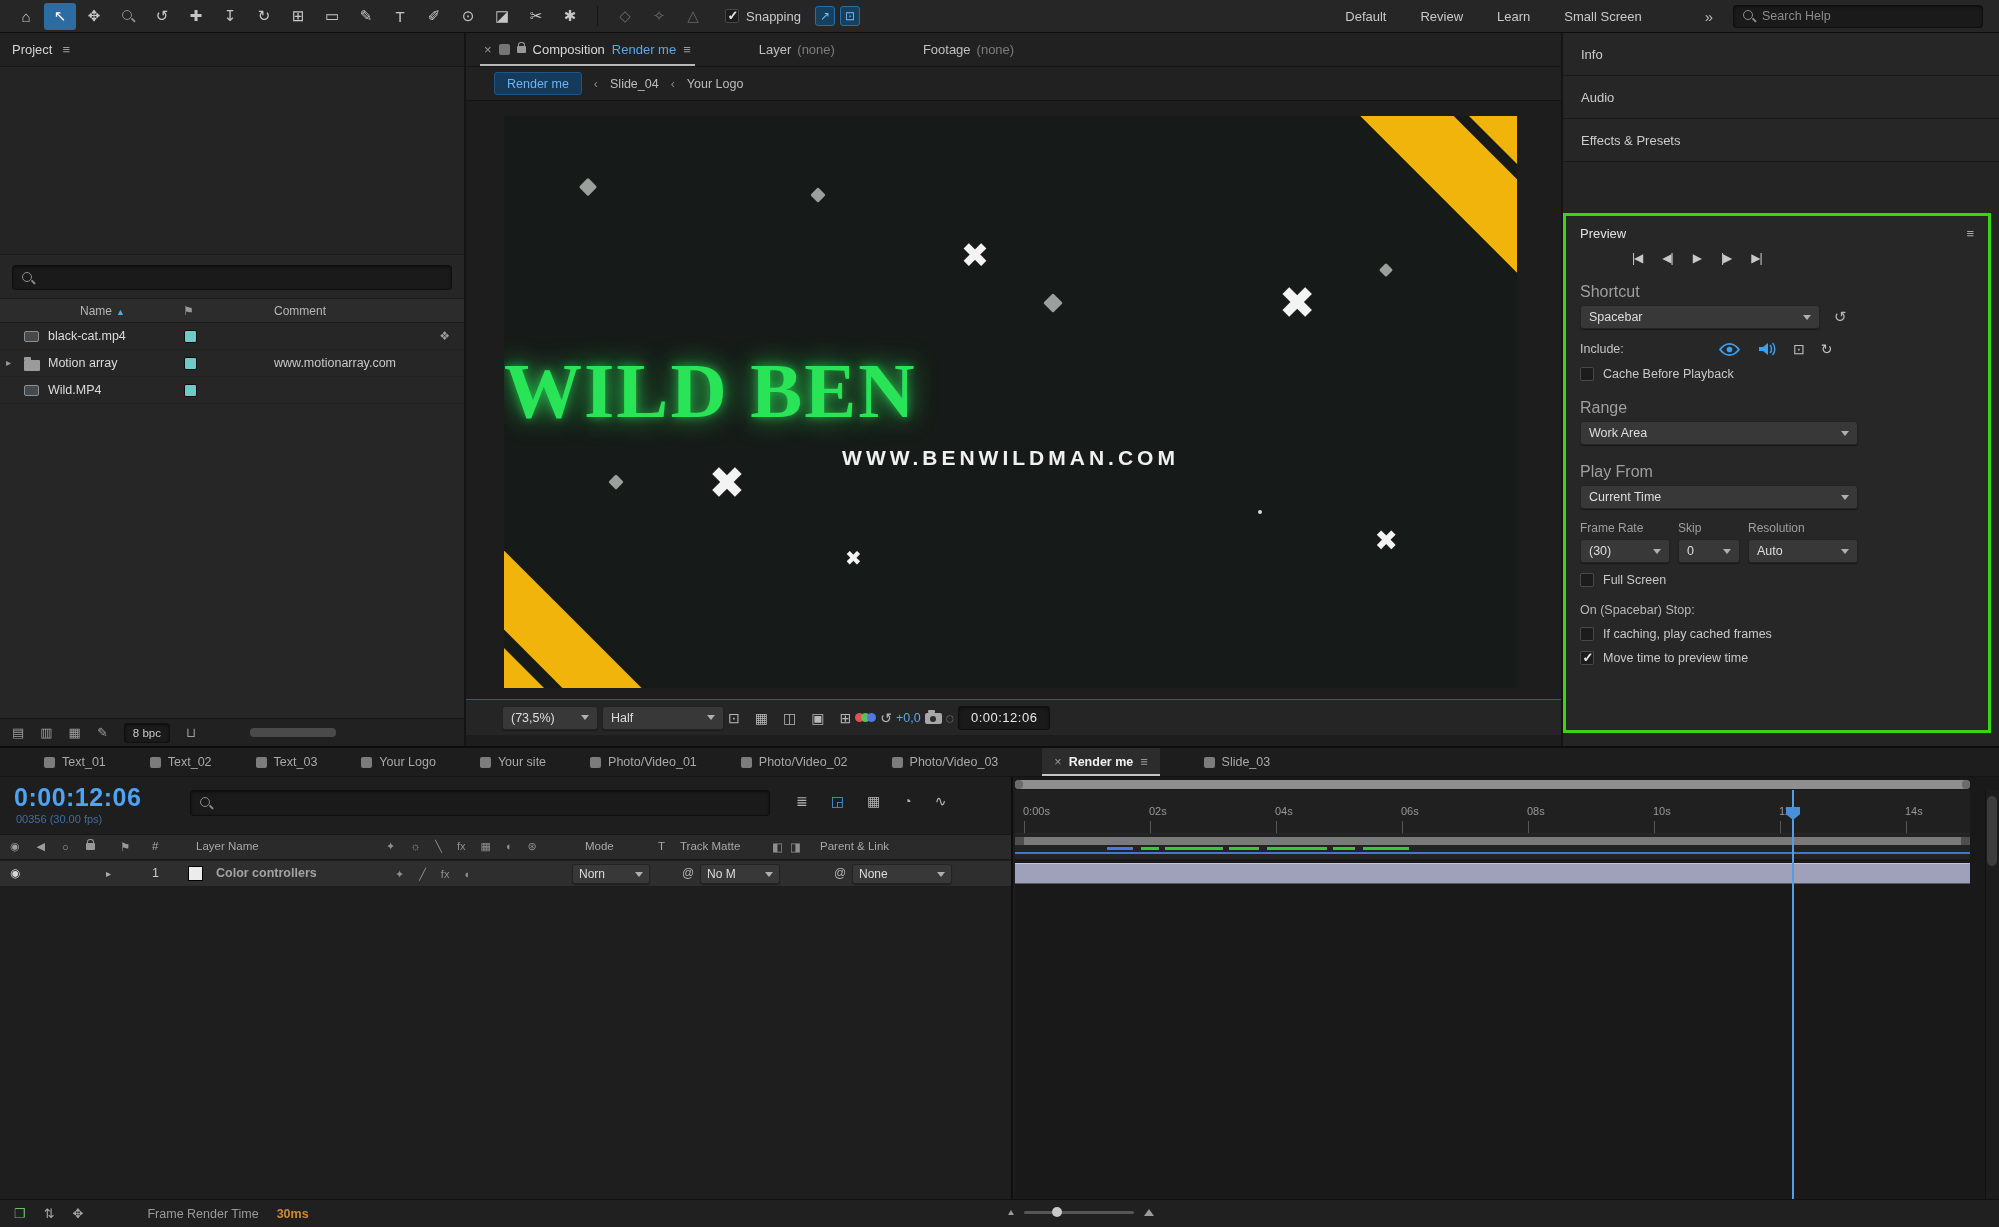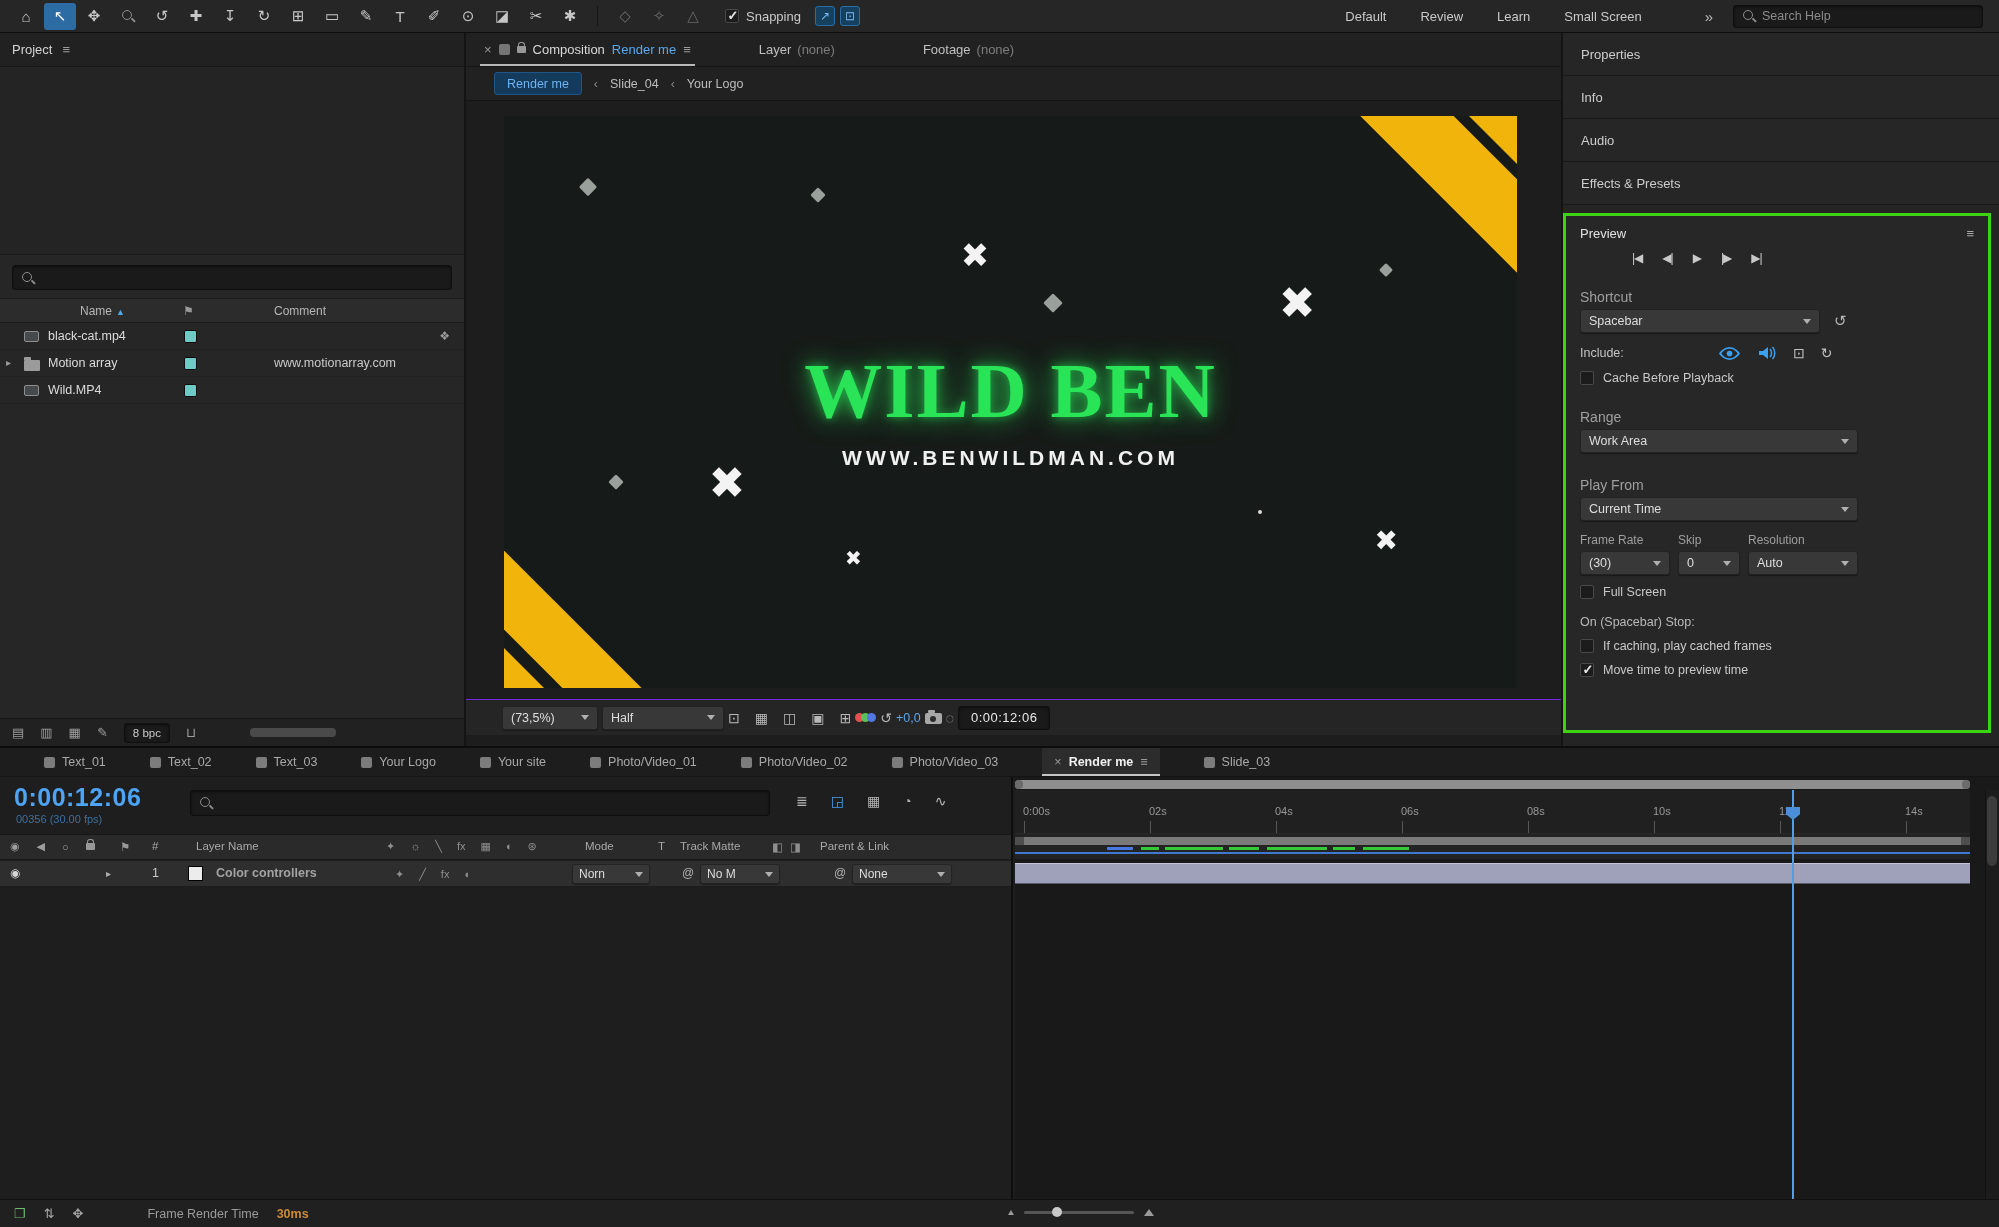--- a/index.html
+++ b/index.html
@@ -77,21 +77,21 @@
 .c-crumbrow{height:34px;background:#212121;border-bottom:1px solid #141414;display:flex;align-items:center;gap:12px;padding:0 28px;font-size:12.5px}
 .crumb-pill{background:#143a5c;border:1px solid #1f5686;border-radius:3px;color:#6db3f2;height:23px;display:flex;align-items:center;padding:0 12px}
 .crumb-sep{color:#8a8a8a}
 .crumb{color:#bdbdbd}
 #canvas{position:absolute;left:38px;top:83px;width:1013px;height:572px;background:#161a18;overflow:hidden}
 .ribbon{position:absolute;background:#f0b40a}
 .rb-band-tr{left:828px;top:22px;width:260px;height:66px;transform:rotate(45deg)}
 .rb-corner-tr{right:0;top:0;width:48px;height:48px;clip-path:polygon(0 0,100% 0,100% 100%)}
 .rb-band-bl{left:-54px;top:502px;width:220px;height:56px;transform:rotate(45deg)}
 .rb-corner-bl{left:0;bottom:0;width:40px;height:40px;clip-path:polygon(0 0,100% 100%,0 100%)}
-.cv-title{position:absolute;left:0;top:236px;width:100%;text-align:center;font-family:"Liberation Serif",serif;font-weight:700;font-size:78px;line-height:1;letter-spacing:2px;color:#29e457;text-shadow:0 0 26px rgba(41,228,87,.85),0 0 8px rgba(41,228,87,.55)}
+.cv-title{position:absolute;left:0;top:236px;width:100%;text-align:left;font-family:"Liberation Serif",serif;font-weight:700;font-size:78px;line-height:1;letter-spacing:2px;color:#29e457;text-shadow:0 0 26px rgba(41,228,87,.85),0 0 8px rgba(41,228,87,.55)}
 .cv-sub{position:absolute;left:0;top:330px;width:100%;text-align:center;font-size:21px;letter-spacing:4px;font-weight:bold;color:#f0f0f0}
 .mark-cross{position:absolute;transform:translate(-50%,-50%);color:#f3f3f3;line-height:1}
 .mark-diamond{position:absolute;transform:translate(-50%,-50%) rotate(45deg);background:#9aa19c;border-radius:1.5px}
 .mark-dot{position:absolute;transform:translate(-50%,-50%);background:#d8d8d8;border-radius:50%}
 .c-status{position:absolute;left:0;top:666px;width:100%;height:36px;background:#252525;border-top:1px solid #6d28d9;display:flex;align-items:center;gap:4px;padding:0 36px}
 .cs-ico{color:#b8b8b8;font-size:14px}
 .rgbdots{display:flex}
 .rgbdots i{width:9px;height:9px;border-radius:50%;display:block}
 .expo{color:#57a8ef;font-size:12.5px}
 .cam{position:relative;width:17px;height:11px;background:#a8a8a8;border-radius:2px;margin-top:2px}
@@ -101,21 +101,21 @@
 
 
 #rightrail{position:absolute;left:1563px;top:33px;width:436px;height:713px;background:#242424}
 .rrow{height:43px;border-bottom:1px solid #191919;display:flex;align-items:center;padding:0 18px;color:#cdcdcd;background:#262626}
 #previewbox{position:absolute;left:0;top:180px;width:428px;height:520px;border:3px solid #3ed215;background:#272727;padding:10px 14px;display:flex;flex-direction:column}
 .pv-row{display:flex;align-items:center}
 .pv-title{color:#e2e2e2}
 .pv-menu{margin-left:auto;color:#a8a8a8}
 .transport{display:flex;gap:20px;margin:10px 0 0 52px}
 .tbtn{color:#c9c9c9;font-size:12px;letter-spacing:-1px}
-.pv-label{font-size:14px;color:#9f9f9f;margin-top:24px}
+.pv-label{font-size:16px;color:#9f9f9f;margin-top:18px}
 .pv-dd-row{display:flex;align-items:center;margin-top:4px}
 .resetico{margin-left:14px;color:#b5b5b5;font-size:15px}
 .inc-row{display:flex;align-items:center;margin-top:12px}
 .inc-label{font-size:12.5px;color:#c4c4c4;width:138px}
 .inc-icons{display:flex;gap:16px;align-items:center}
 .incbtn{color:#c0c0c0;font-size:14px}
 .cbrow{display:flex;align-items:center;gap:9px;margin-top:10px}
 .cblabel{font-size:12.5px;color:#c9c9c9}
 .fr-labels{display:flex;margin-top:12px;font-size:12px;color:#9f9f9f}
 .fr-labels span:nth-child(1){width:98px}
@@ -362,23 +362,20 @@
     <span class="expo">+0,0</span>
     <span class="cam"></span>
     <span class="cs-ico">◌</span>
     <span class="inset tcbox">0:00:12:06</span>
   </div>
 </div>
 
 <div id="rightrail">
   <div>
       <div class="rrow">
-        <span>Properties</span>
-      </div>
-      <div class="rrow">
         <span>Info</span>
       </div>
       <div class="rrow">
         <span>Audio</span>
       </div>
       <div class="rrow">
         <span>Effects &amp; Presets</span>
       </div>
     </div>
 

